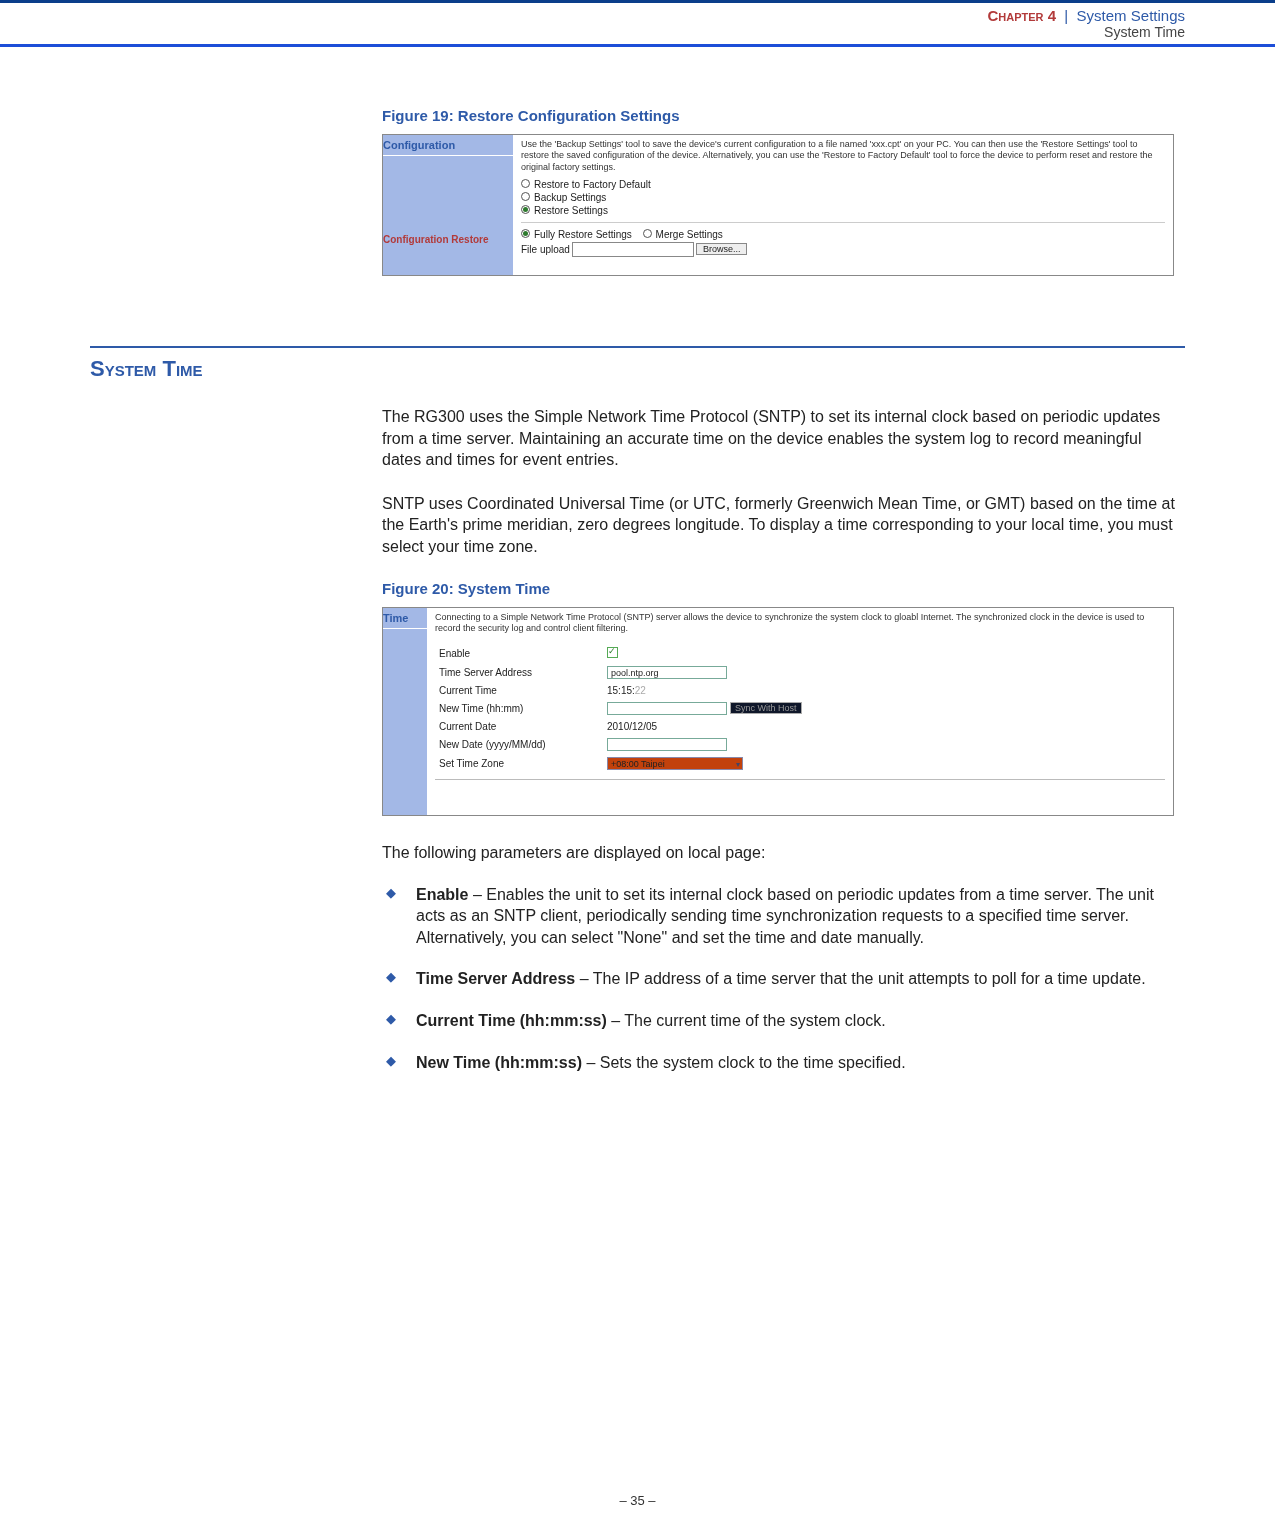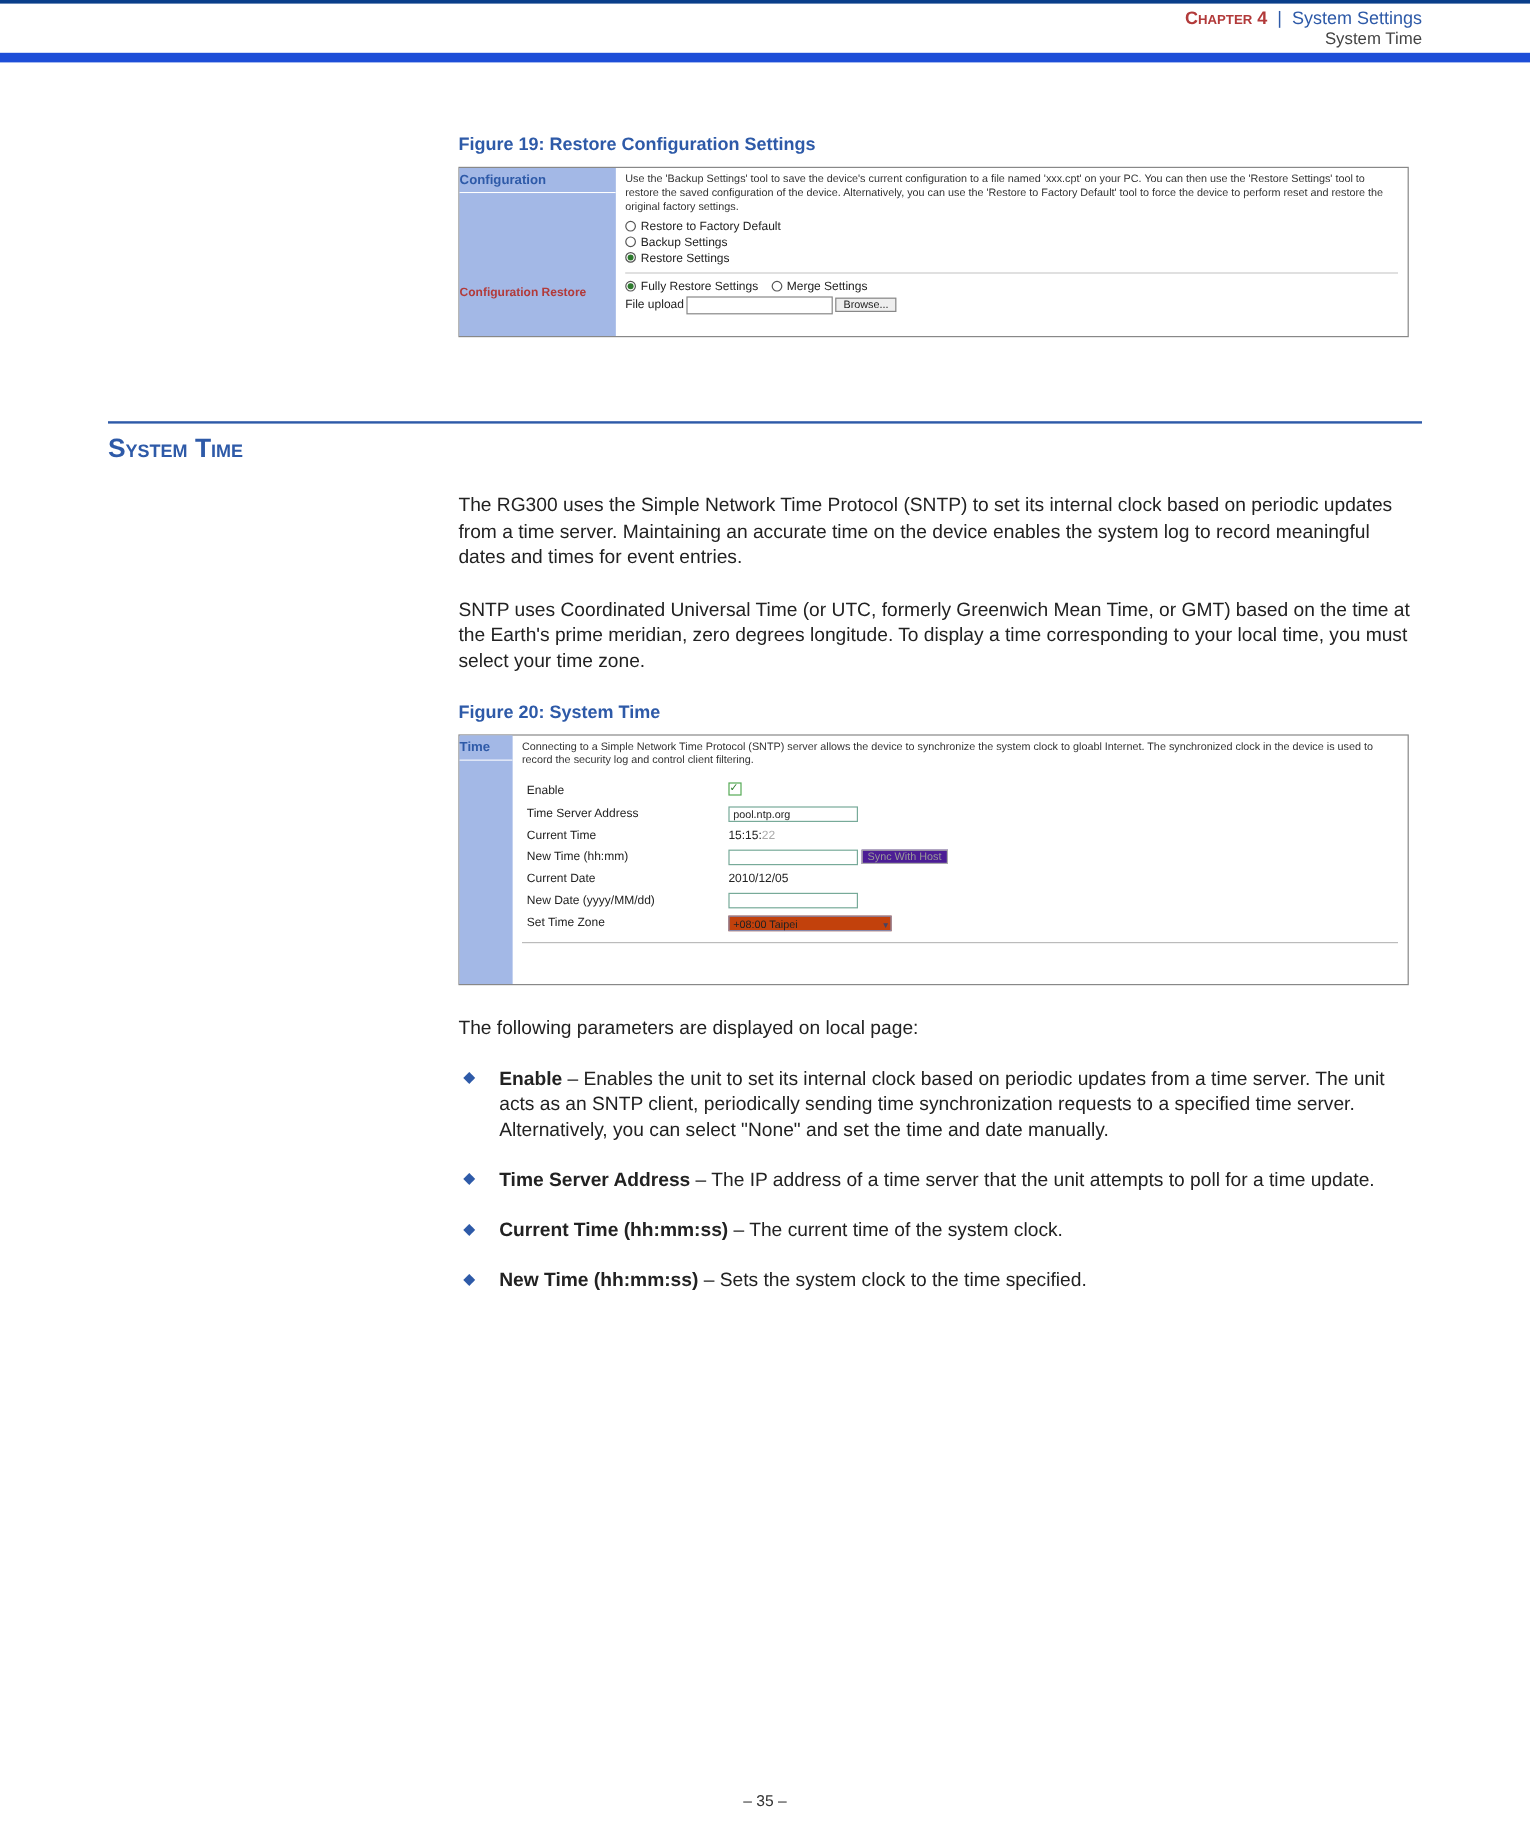--- a/index.html
+++ b/index.html
@@ -13,21 +13,21 @@
   }
   .page {
     width: 1275px;
     min-height: 1532px;
     position: relative;
     padding-bottom: 60px;
     box-sizing: border-box;
   }
   .header-bar {
     border-top: 3px solid #0a3e8a;
-    border-bottom: 8px solid #1d4ed8;
+    border-bottom: 3px solid #1d4ed8;
     padding: 4px 90px 4px 0;
     text-align: right;
     margin-bottom: 60px;
   }
   .header-line1 {
     color: #2e5aa8;
     font-size: 15px;
   }
   .header-line1 .chap {
     font-weight: bold;
@@ -141,26 +141,26 @@
 
   
   .shot20 { width: 790px; }
   .shot20 .shot-side { width: 44px; }
   .shot20 .shot-side .hdr { font-size:11px; padding:4px 0; }
   .shot20 .shot-side .tall { height: 186px; background:#a3b8e6;}
   .shot20 .shot-main .desc { margin-bottom:10px; }
   .shot20 table { border-collapse: collapse; font-size:10px; }
   .shot20 td { padding:3px 4px; vertical-align:middle;}
   .shot20 td.lbl { width:160px; color:#222;}
-  .shot20 .inp { border:1px solid #7a9; width:108px; height:13px; display:inline-block; padding:0 3px; box-sizing:border-box; line-height:13px; font-size:9px; vertical-align:middle;}
+  .shot20 .inp { border:1px solid #7a9; width:120px; height:13px; display:inline-block; padding:0 3px; box-sizing:border-box; line-height:13px; font-size:9px; vertical-align:middle;}
   .shot20 .inp.sel { border:1px solid #88a; width:136px; background:#c2410c; position:relative;}
   .shot20 .inp.sel::after{content:"▾";position:absolute;right:2px;top:0;color:#446;font-size:8px;}
   .shot20 .chk { width:11px;height:11px;border:1px solid #5a5;display:inline-block;box-sizing:border-box;position:relative;}
   .shot20 .chk::after{content:"✓";color:#2a7a2a;font-size:9px;position:absolute;top:-2px;left:0;}
-  .shot20 .sync-btn{ border:1px solid #aaa; color:#999; font-size:9px; padding:0 4px; background:#4c1d95; margin-left:3px;}
+  .shot20 .sync-btn{ border:1px solid #aaa; color:#999; font-size:9px; padding:0 4px; background:#0f172a; margin-left:3px;}
   .shot20 .val { color:#222; font-size:10px;}
   .shot20 .val .fade{color:#aaa;}
   .shot20 hr.form-hr{border:none;border-top:1px solid #bbb;margin:6px 0 0 0;}
 
   .footer {
     position: absolute;
     bottom: 24px;
     width: 100%;
     text-align: center;
     font-size: 13px;

